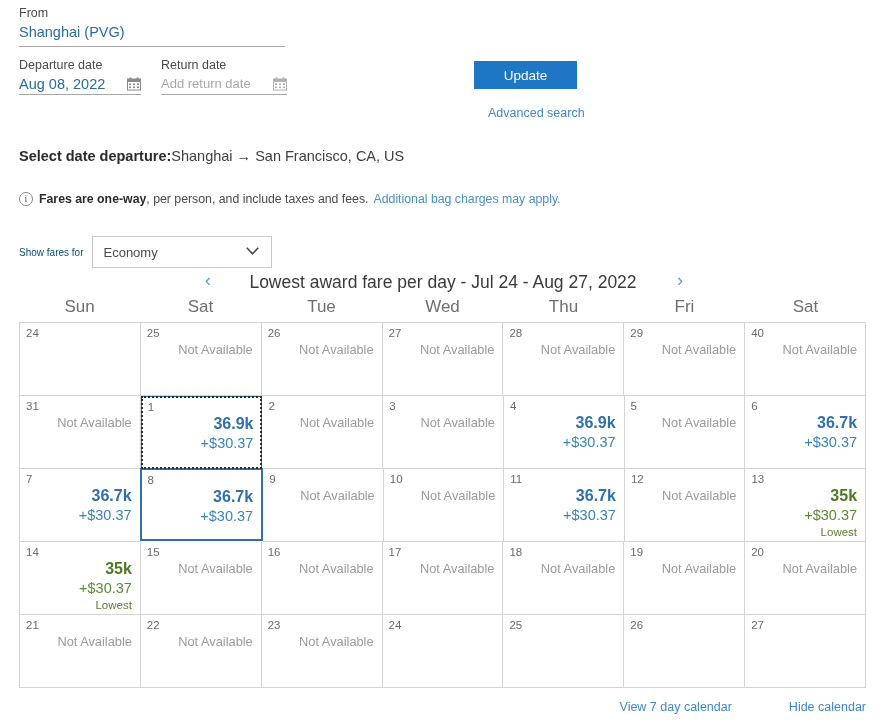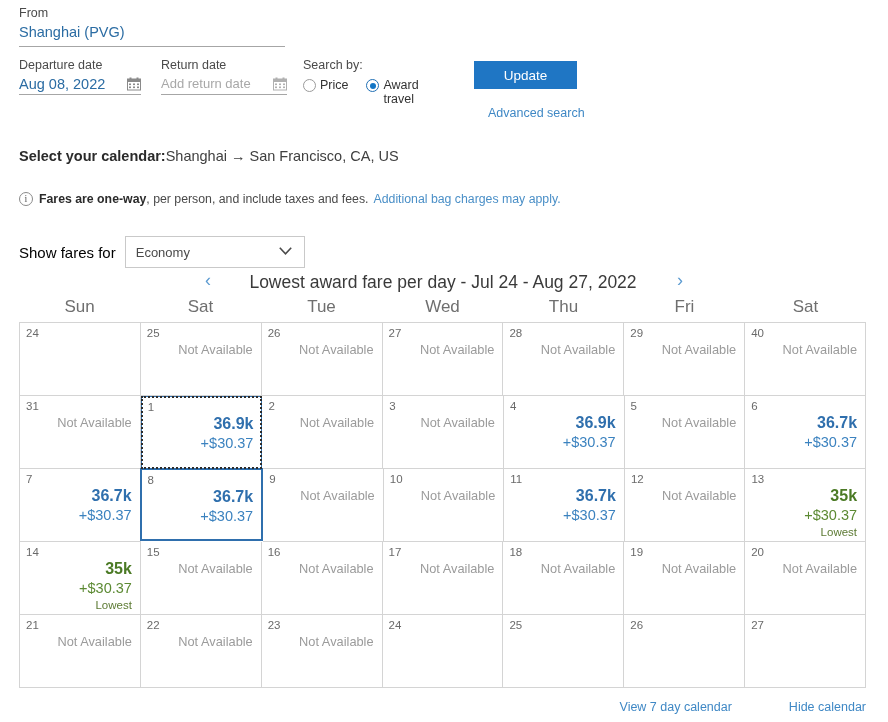--- a/index.html
+++ b/index.html
@@ -83,21 +83,21 @@
     width: 14px; height: 14px; border-radius: 50%;
     border: 1px solid #8a8a8a; color: #5a5a5a;
     font-size: 10px; line-height: 12px; text-align: center;
     margin-right: 6px; flex: 0 0 auto; font-family: "Liberation Serif", serif;
   }
   .fares-note .b { font-weight: bold; color: #2b2b2b; }
   .fares-note .lnk { color: #4a8fc7; margin-left: 5px; cursor: pointer; }
 
   
   .showfares { position: absolute; left: 19px; top: 236px; display: flex; align-items: center; }
-  .showfares .lbl { font-size: 15px; color: #000000; margin-right: 9px; }
+  .showfares .lbl { font-size: 10px; color: #0c4a6e; margin-right: 9px; }
   .cabin-select {
     position: relative; width: 180px; height: 32px;
     border: 1px solid #c9c9c9; background: #fff;
     display: flex; align-items: center; padding: 0 10px;
     font-size: 13px; color: #4a4a4a; cursor: pointer;
   }
   .chev {
     position: absolute; right: 12px; top: 10px;
     width: 13px; height: 8px;
   }
@@ -232,40 +232,27 @@
               <rect x="10" y="6.5" width="2" height="1.6"></rect>
             <rect x="2" y="9.5" width="2" height="1.6"></rect>
               <rect x="6" y="9.5" width="2" height="1.6"></rect>
               <rect x="10" y="9.5" width="2" height="1.6"></rect>
           </g>
         </svg>
       </div>
       <div class="field-rule"></div>
     </div>
 
-    <div class="field f-search">
-      <div class="field-label">Search by:</div>
-      <div class="radios">
-        <div class="radio-opt">
-          <span class="dot"></span>
-          <span class="rlabel">Price</span>
-        </div>
-        <div class="radio-opt checked">
-          <span class="dot"></span>
-          <span class="rlabel">Award travel</span>
-        </div>
-      </div>
-    </div>
 
     <button class="update-btn">Update</button>
     <div class="adv-link">Advanced search</div>
   </div>
 
   <div class="sel-dep">
-    <span class="strong">Select your calendar:</span><span class="route">Shanghai → San Francisco, CA, US</span>
+    <span class="strong">Select date departure:</span><span class="route">Shanghai → San Francisco, CA, US</span>
   </div>
 
   <div class="fares-note">
     <span class="info-icon">i</span>
     <span class="b">Fares are one-way</span>
       <span>, per person, and include taxes and fees.</span>
     <span class="lnk">Additional bag charges may apply.</span>
   </div>
 
   <div class="showfares">

